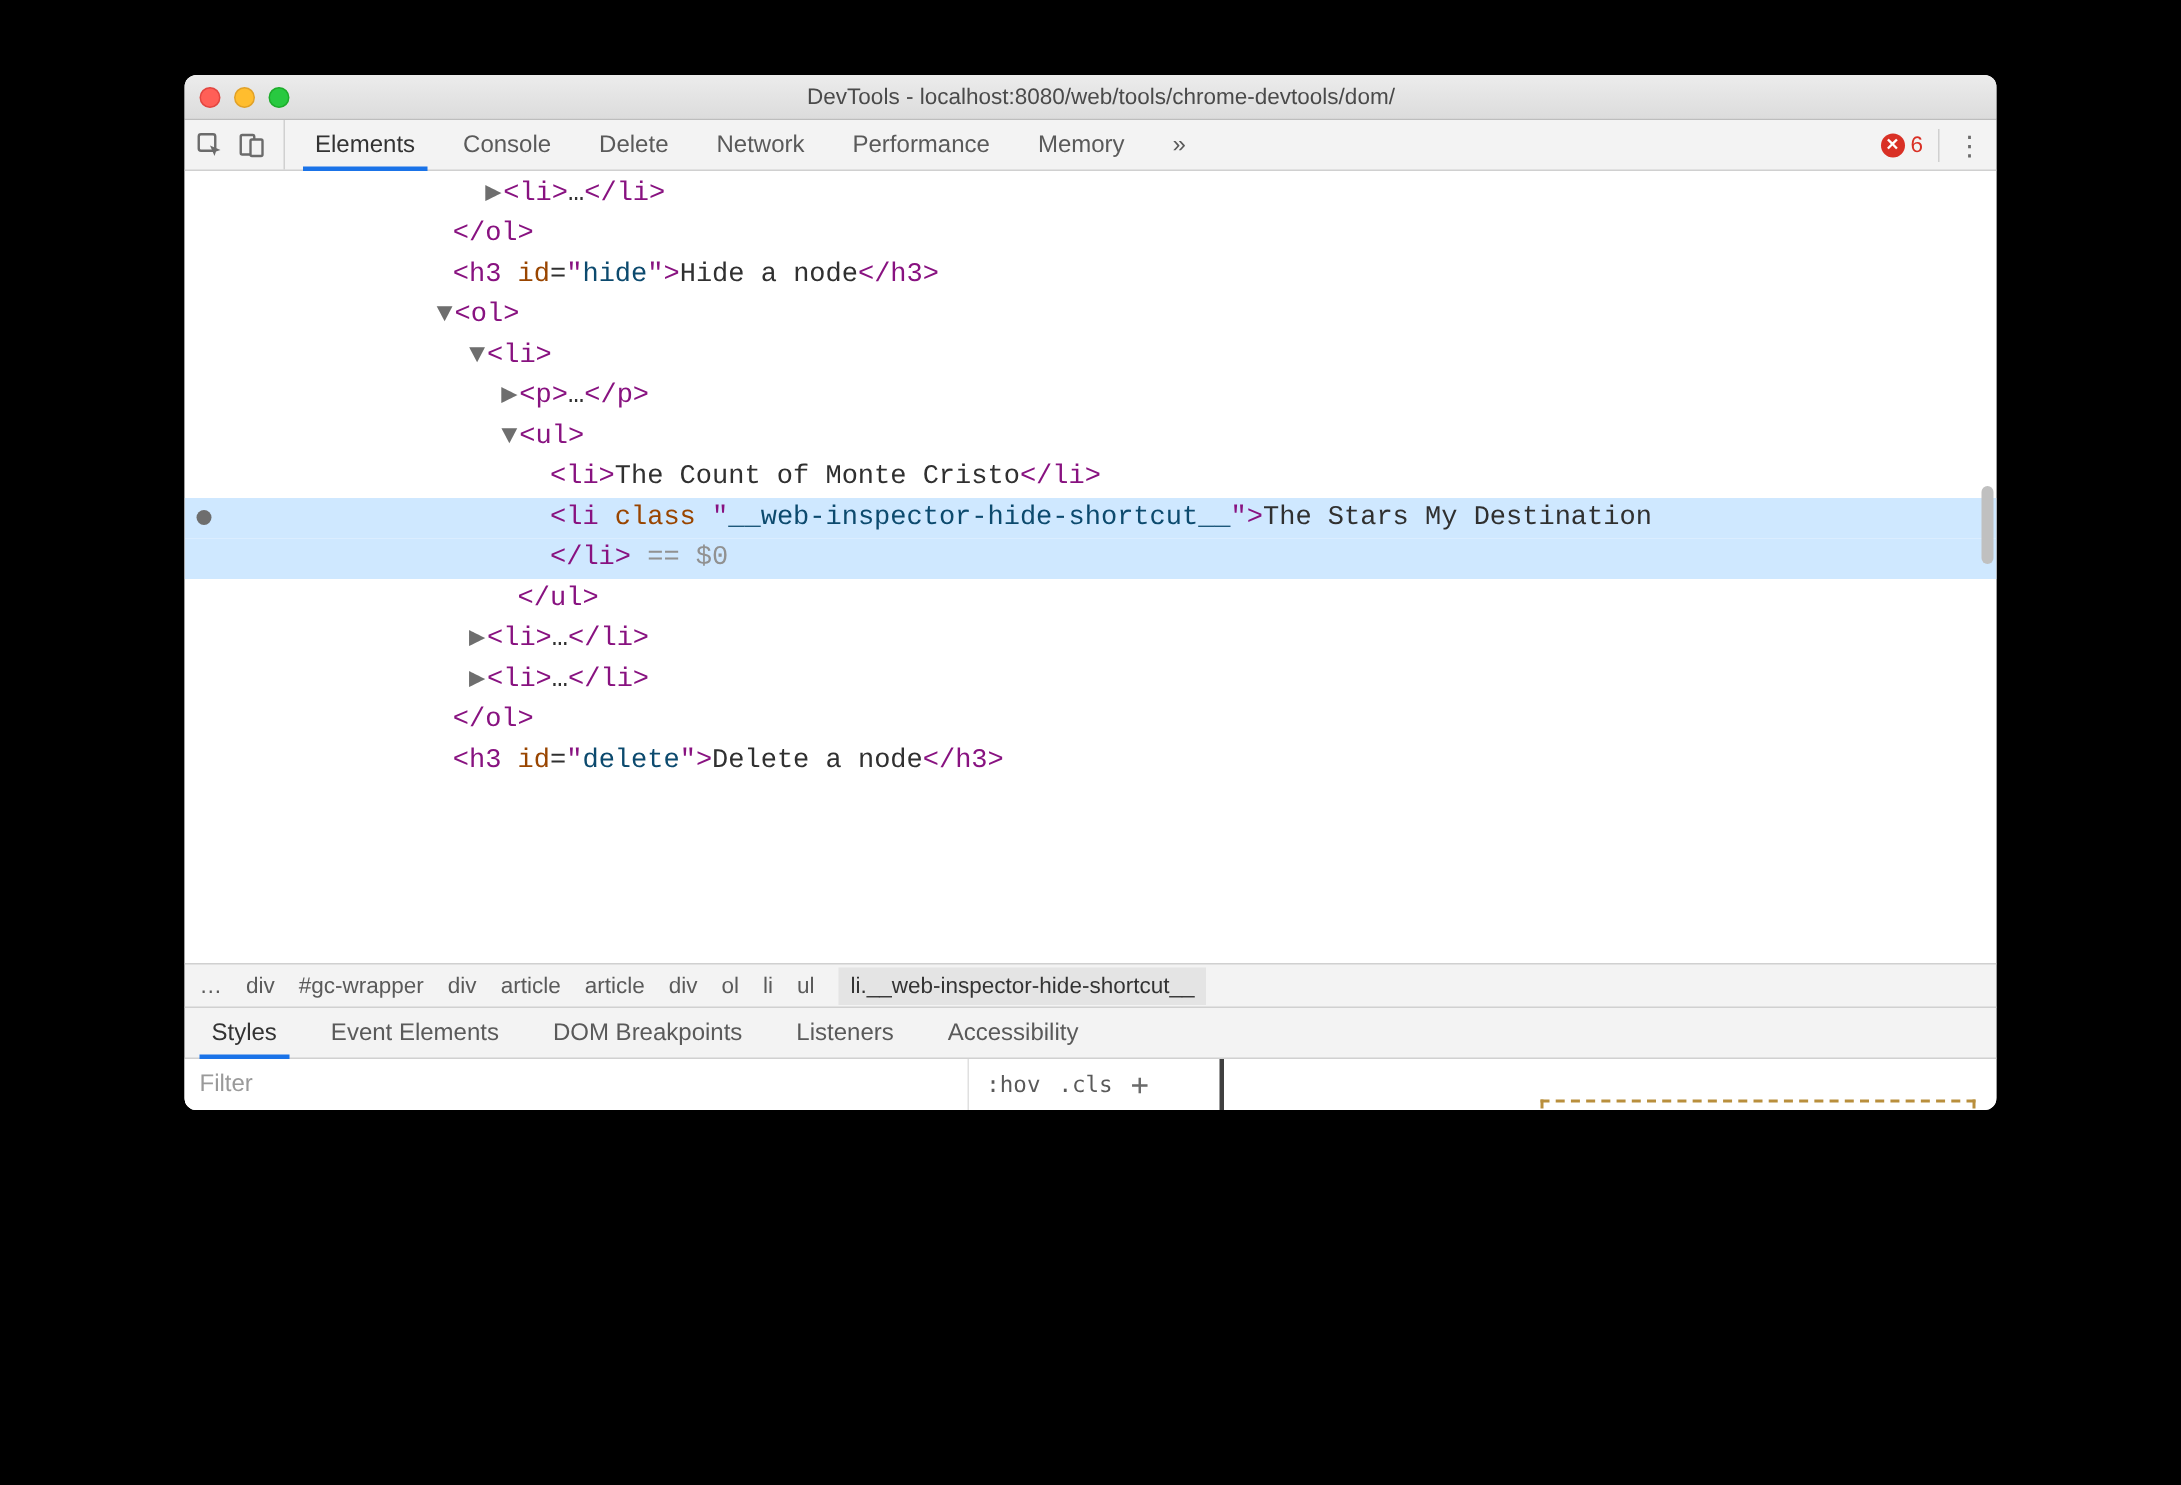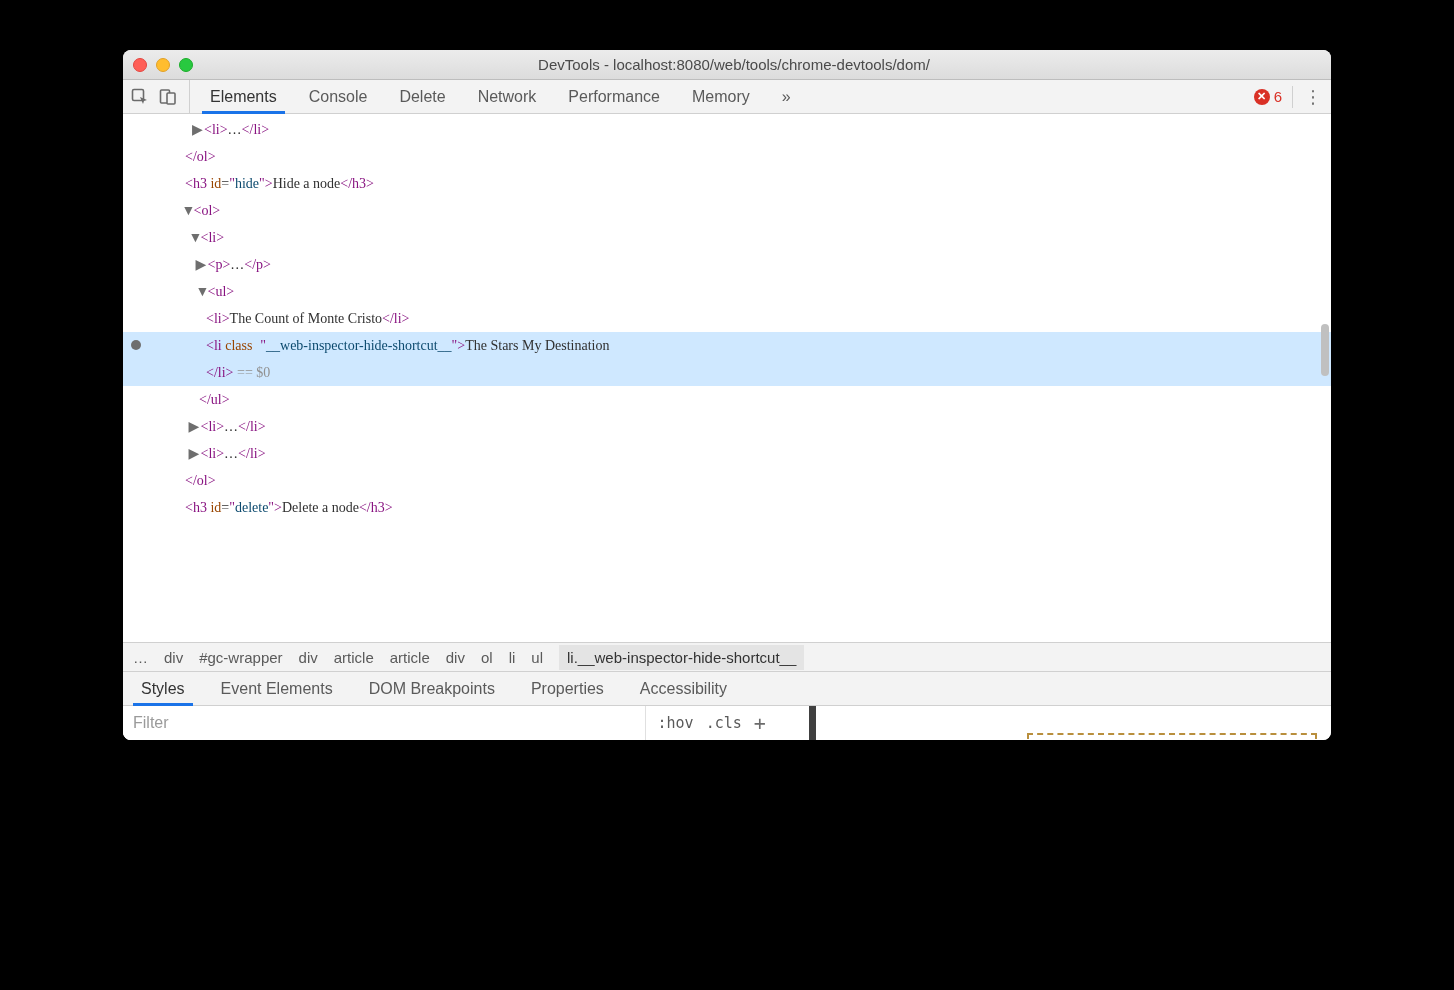--- a/index.html
+++ b/index.html
@@ -59,22 +59,22 @@
   .tb-right { display:flex; align-items:center; gap:10px; padding-left:8px; height:100%;}
   .err { display:flex; align-items:center; gap:4px; color:#d93025; font-size:15px;}
   .err-circle { width:16px; height:16px; border-radius:50%; background:#d93025; color:#fff; font-size:11px; display:flex; align-items:center; justify-content:center; font-weight:bold;}
   .kebab { width:20px; text-align:center; color:#6b6b6b; font-size:18px;}
   .sep { width:1px; height:22px; background:#d0d0d0; }
 
   .dom-panel {
     flex:1;
     overflow:hidden;
     position:relative;
-    font-family: Liberation Serif, serif;
-    font-size: 14px;
+    font-family: Liberation Mono, monospace;
+    font-size: 18px;
     line-height: 27px;
     color:#303030;
     background:#fff;
   }
   .dom-inner { padding: 2px 0 2px 6px; }
   .line { white-space: pre; padding-left: 0; }
   .hl-row { position:relative; }
   .hl-row::before {
     content:""; position:absolute; left:-6px; right:-6px; top:0; bottom:0; background:#cfe8ff; z-index:0;
   }
@@ -139,21 +139,21 @@
     font-size:16px;
     color:#303030;
     outline:none;
     background:#fff;
   }
   .filter-box::placeholder { color:#9a9a9a; }
   .style-actions {
     display:flex; align-items:center; gap:12px; padding:0 12px;
     font-family: Menlo, Consolas, monospace;
     font-size:15px; color:#5a5a5a;
-    border-right:7px solid #404040;
+    border-right:3px solid #404040;
     min-width:170px;
   }
   .plus { font-size:20px; color:#6b6b6b;}
   .box-preview { flex:1; display:flex; align-items:flex-end; justify-content:flex-end; padding-right:14px; padding-bottom:1px;}
   .dashed-box { width:290px; height:6px; border:2px dashed #b98f3d; border-bottom:none;}
 </style>
 </head>
 <body>
 
 <div class="window">
@@ -233,21 +233,21 @@
     <span>ol</span>
     <span>li</span>
     <span>ul</span>
     <span class="bc-active">li.__web-inspector-hide-shortcut__</span>
   </div>
 
   <div class="subtabs">
     <div class="subtab active">Styles</div>
     <div class="subtab">Event Elements</div>
     <div class="subtab">DOM Breakpoints</div>
-    <div class="subtab">Properties</div>
+    <div class="subtab">Listeners</div>
     <div class="subtab">Accessibility</div>
   </div>
 
   <div class="styles-bar">
     <input class="filter-box" placeholder="Filter" style="">
     <div class="style-actions">
       <span>:hov</span>
       <span>.cls</span>
       <span class="plus">+</span>
     </div>

